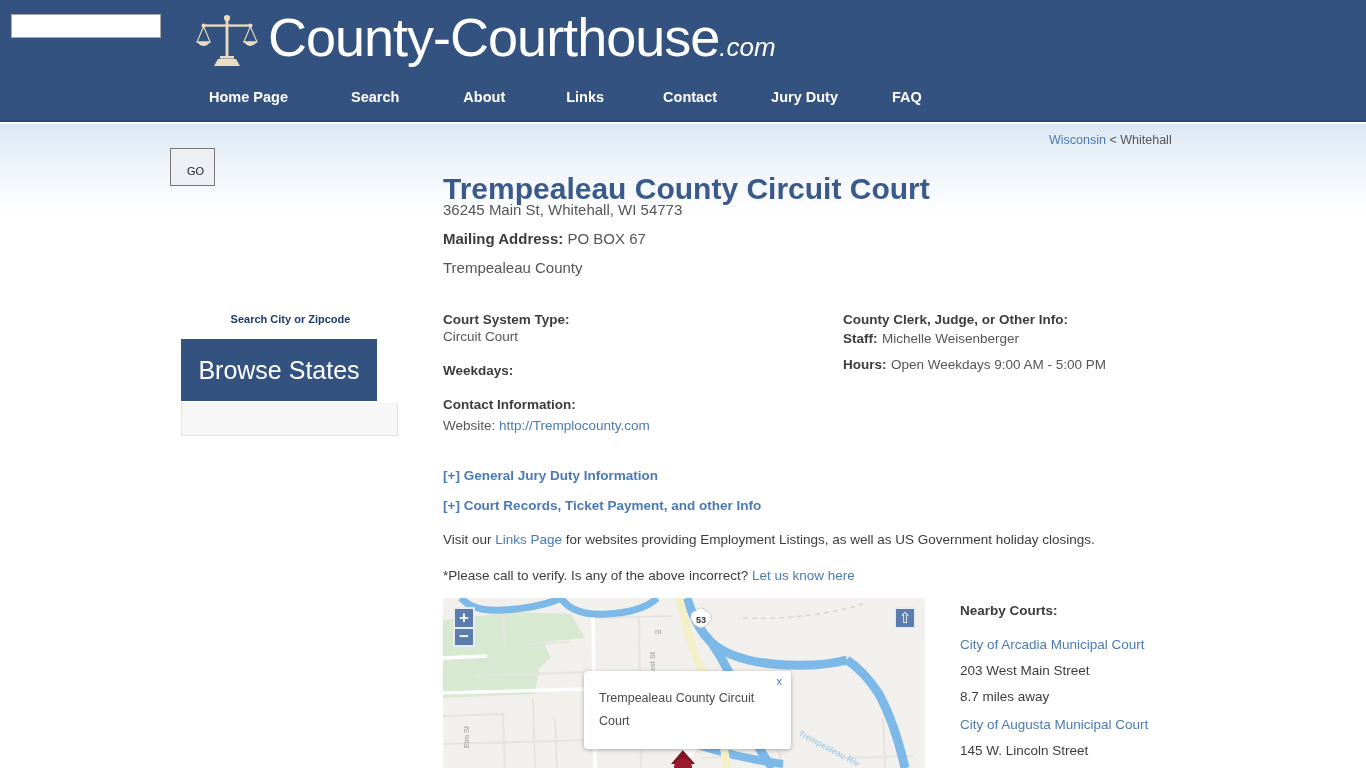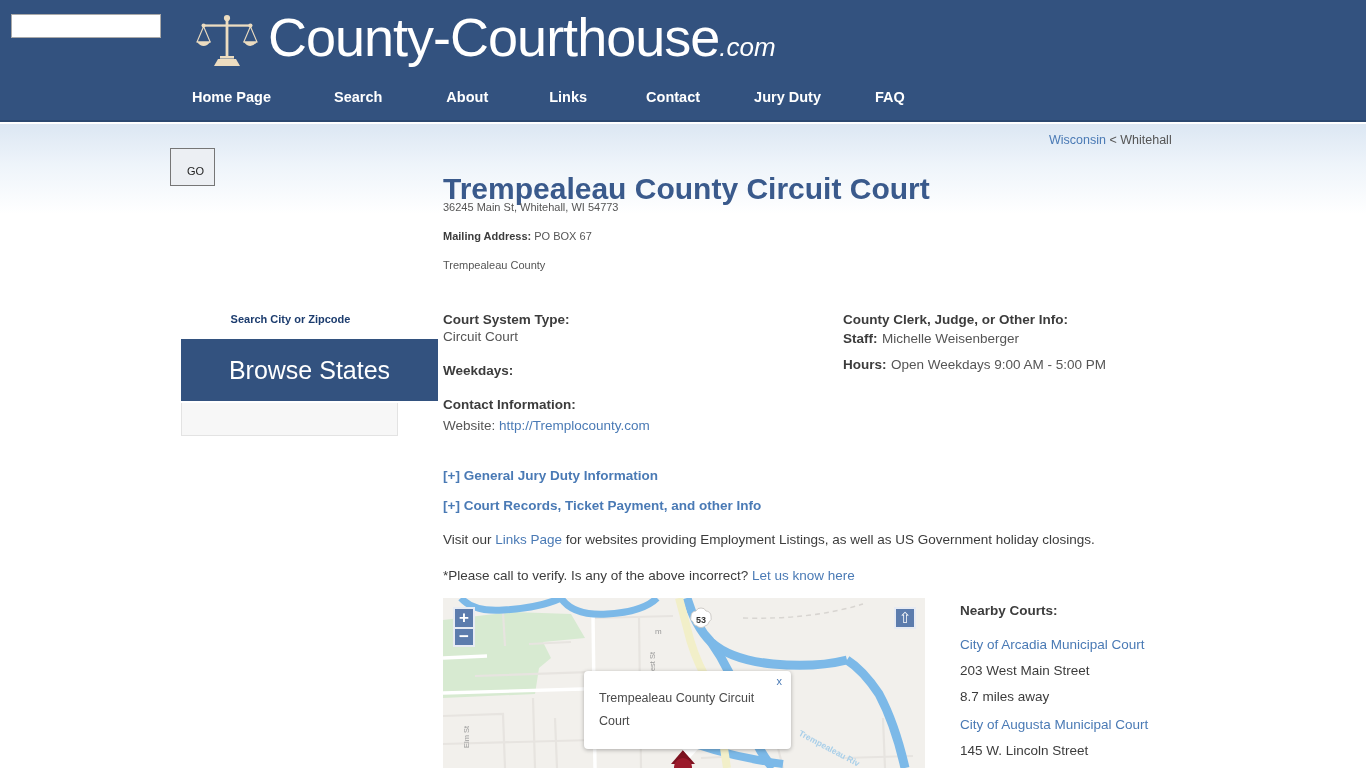--- a/index.html
+++ b/index.html
@@ -35,21 +35,21 @@
     letter-spacing: -1px;
     white-space: nowrap;
     margin-left: 10px;
   }
   #brand .tld {
     font-size: 26px;
     letter-spacing: 0;
     font-style: italic;
   }
   #nav {
-    position: absolute; left: 192px; top: 89px;
+    position: absolute; left: 209px; top: 89px;
     display: flex; align-items: center;
   }
   #nav a {
     color: #ffffff;
     font-size: 14.5px;
     font-weight: bold;
     text-decoration: none;
     white-space: nowrap;
   }
   #nav a.n0 { margin-right: 63px; }
@@ -101,21 +101,21 @@
   #search-caption {
     position: absolute; left: 1px; top: 177px;
     width: 217px;
     text-align: center;
     font-size: 11px;
     font-weight: bold;
     color: #1c3c6e;
   }
   #browse-states {
     position: absolute; left: 0; top: 203px;
-    width: 257px; height: 62px;
+    width: 196px; height: 62px;
     background: #33527f;
     color: #ffffff;
     font-size: 25px;
     display: flex;
     align-items: center;
     justify-content: center;
     cursor: pointer;
   }
   #sidebar-bottom {
     position: absolute; left: 0; top: 267px;
@@ -135,21 +135,21 @@
   #breadcrumb .cur { color: #555; }
 
   #page-title {
     position: absolute; left: 443px; top: 152px;
     font-size: 30px;
     color: #3a5a8c;
     white-space: nowrap;
   }
   .addr-line {
     position: absolute; left: 443px;
-    font-size: 11px;
+    font-size: 15px;
     color: #555555;
     white-space: nowrap;
   }
   #addr-street { top: 201px; }
   #addr-mail   { top: 230px; }
   #addr-county { top: 259px; }
   .addr-line b { color: #3c3c3c; }
 
   
   .info-lbl {

